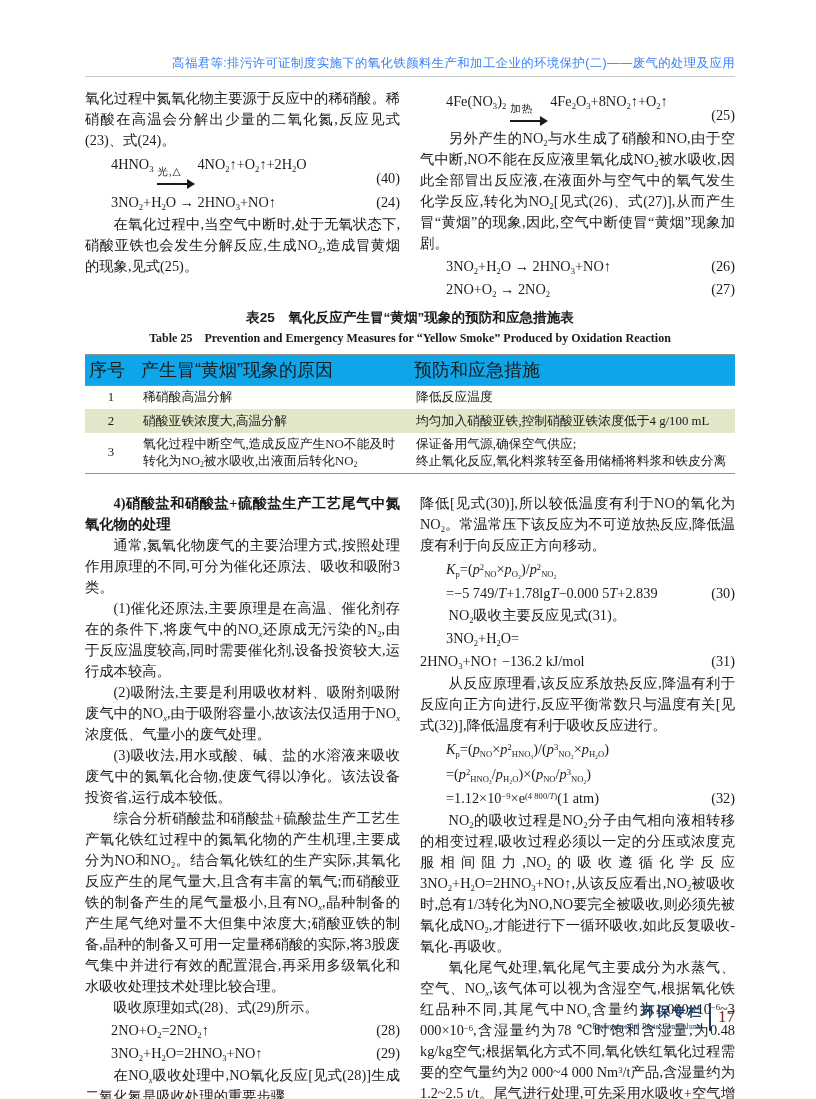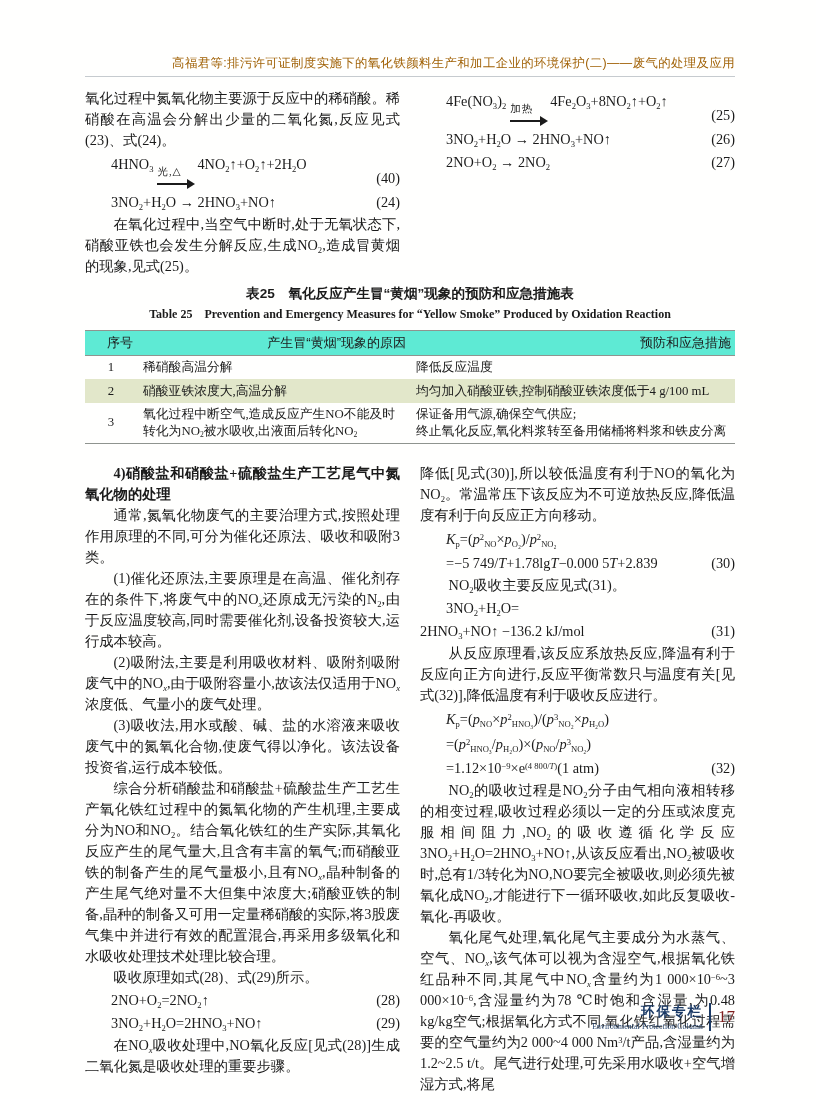--- a/index.html
+++ b/index.html
@@ -1,21 +1,21 @@
 <!DOCTYPE html>
 <html lang="zh"><head>
 <meta charset="utf-8">
 <style>
   html,body{margin:0;padding:0;background:#ffffff;}
   .page{position:relative;width:816px;height:1099px;background:#fffffe;overflow:hidden;
         font-family:"Liberation Serif","DejaVu Serif",serif;color:#1b1b1b;}
   
   .running-head{position:absolute;top:55px;left:85px;width:650px;text-align:right;
         font-family:"Liberation Sans","DejaVu Sans",sans-serif;
-        font-size:12.4px;color:#a16207;letter-spacing:0.4px;white-space:nowrap;}
+        font-size:12.4px;color:#3b82f6;letter-spacing:0.4px;white-space:nowrap;}
   .head-rule{position:absolute;top:76px;left:85px;width:650px;border-top:1.6px solid #c6cbcf;}
   
   .content{position:absolute;top:88px;left:85px;width:650px;}
   .cols{display:flex;gap:20px;}
   .col{width:315px;}
   .col p{margin:0;font-size:14.3px;line-height:21px;text-align:justify;text-indent:2em;}
   .col p.noind{text-indent:0;}
   .col p.bold{font-weight:bold;}
   .eq{display:flex;justify-content:space-between;align-items:flex-end;
       padding-left:26px;font-size:14.3px;line-height:22px;margin:1px 0;}
@@ -31,22 +31,22 @@
   .arr{display:inline-block;position:relative;width:36px;height:1.6px;background:#1b1b1b;margin:4px 0 5px;}
   .arr::after{content:"";position:absolute;right:-2px;top:-4.2px;
        border-left:8px solid #1b1b1b;border-top:5px solid transparent;border-bottom:5px solid transparent;}
   
   .tablewrap{margin:8px 0 16px 0;}
   .tbl-title-cn{text-align:center;font-family:"Liberation Sans","DejaVu Sans",sans-serif;
        font-weight:bold;font-size:13.6px;margin:0 0 3px 0;}
   .tbl-title-en{text-align:center;font-weight:bold;font-size:12px;margin:0 0 7px 0;}
   table.measures{width:100%;border-collapse:collapse;font-size:12.8px;
        border-top:1.6px solid #8f948f;border-bottom:1.6px solid #8f948f;}
-  table.measures th{background:#5eead4;font-family:"Liberation Sans","DejaVu Sans",sans-serif;
-       font-weight:normal;font-size:13px;padding:3px 4px;border-bottom:1.2px solid #8f948f;text-align:right;}
+  table.measures th{background:#0ea5e9;font-family:"Liberation Sans","DejaVu Sans",sans-serif;
+       font-weight:normal;font-size:18px;padding:3px 4px;border-bottom:1.2px solid #8f948f;text-align:left;}
   table.measures td{padding:3.5px 6px;line-height:16.5px;vertical-align:middle;text-align:left;}
   table.measures td.c{text-align:center;}
   table.measures tr.alt td{background:#e2e7ca;}
   .sec2{margin-top:19px;}
   
   .footer{position:absolute;top:1003px;right:81px;display:flex;align-items:center;color:#1b3a66;}
   .f-left{text-align:right;}
   .f-cn{font-family:"Liberation Sans","DejaVu Sans",sans-serif;font-weight:bold;
         font-size:13.5px;letter-spacing:2px;}
   .f-en{font-size:7.6px;letter-spacing:0.2px;margin-top:1px;}
@@ -80,20 +80,21 @@
         <p>在氧化过程中,当空气中断时,处于无氧状态下,硝酸亚铁也会发生分解反应,生成NO<sub>2</sub>,造成冒黄烟的现象,见式(25)。</p>
       </div>
       <div class="col">
         <div class="eq tall">
           <span class="eq-body">4Fe(NO<sub>3</sub>)<sub>2</sub><span class="roa">
                 <span class="roa-t">加热</span>
                 <span class="arr"></span>
               </span>4Fe<sub>2</sub>O<sub>3</sub>+8NO<sub>2</sub>↑+O<sub>2</sub>↑</span>
           <span class="eq-num">(25)</span>
         </div>
+        <p>另外产生的NO<sub>2</sub>与水生成了硝酸和NO,由于空气中断,NO不能在反应液里氧化成NO<sub>2</sub>被水吸收,因此全部冒出反应液,在液面外与空气中的氧气发生化学反应,转化为NO<sub>2</sub>[见式(26)、式(27)],从而产生冒“黄烟”的现象,因此,空气中断使冒“黄烟”现象加剧。</p>
         <div class="eq">
           <span class="eq-body">3NO<sub>2</sub>+H<sub>2</sub>O → 2HNO<sub>3</sub>+NO↑</span>
           <span class="eq-num">(26)</span>
         </div>
         <div class="eq">
           <span class="eq-body">2NO+O<sub>2</sub> → 2NO<sub>2</sub></span>
           <span class="eq-num">(27)</span>
         </div>
       </div>
     </div>

